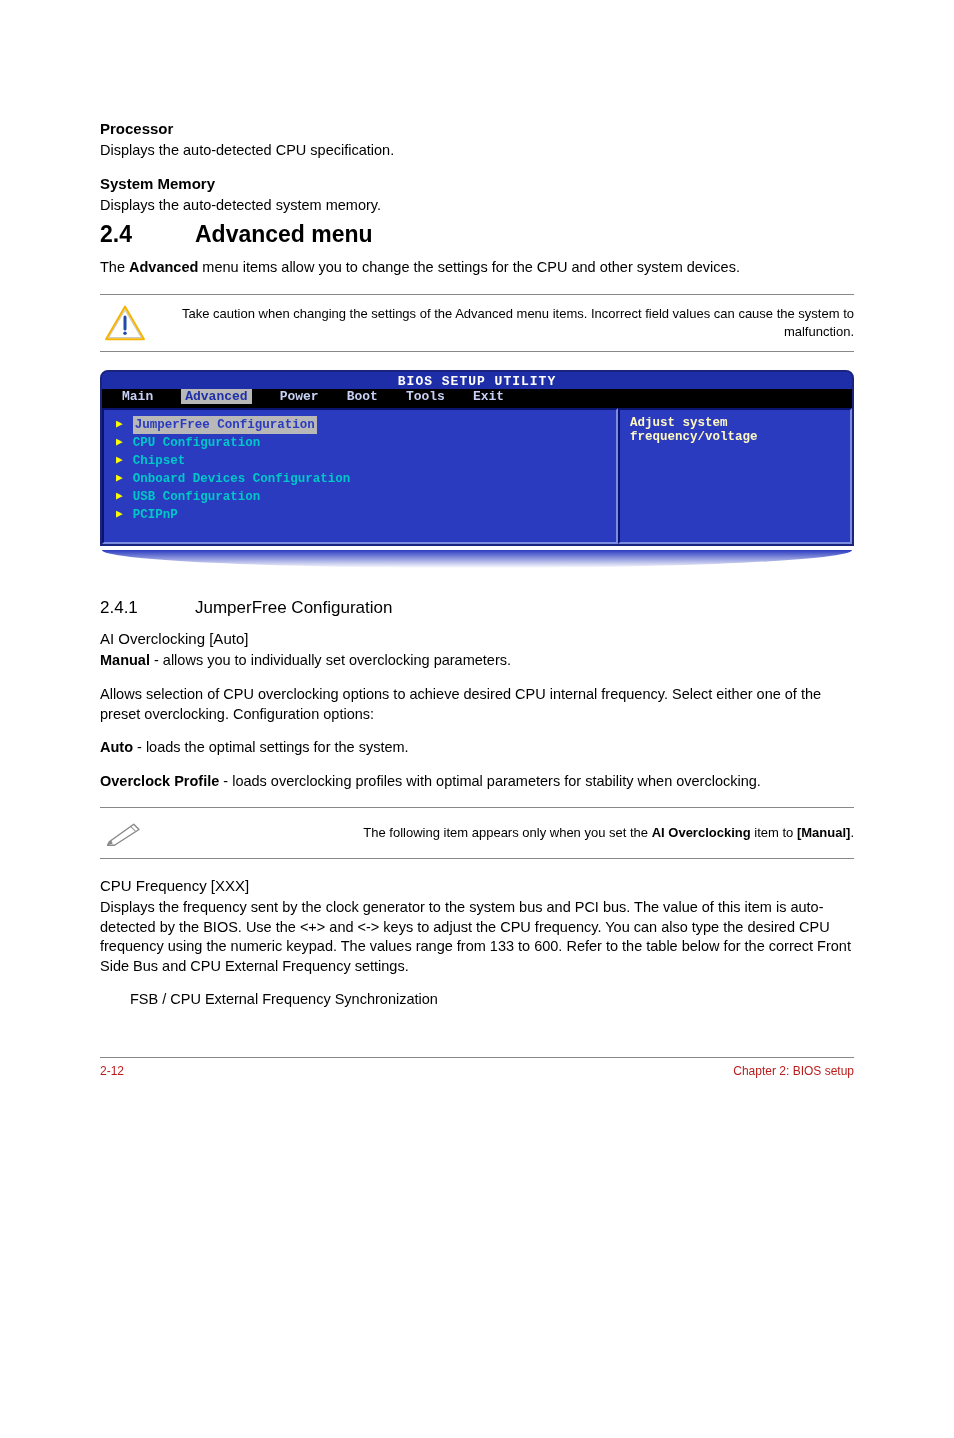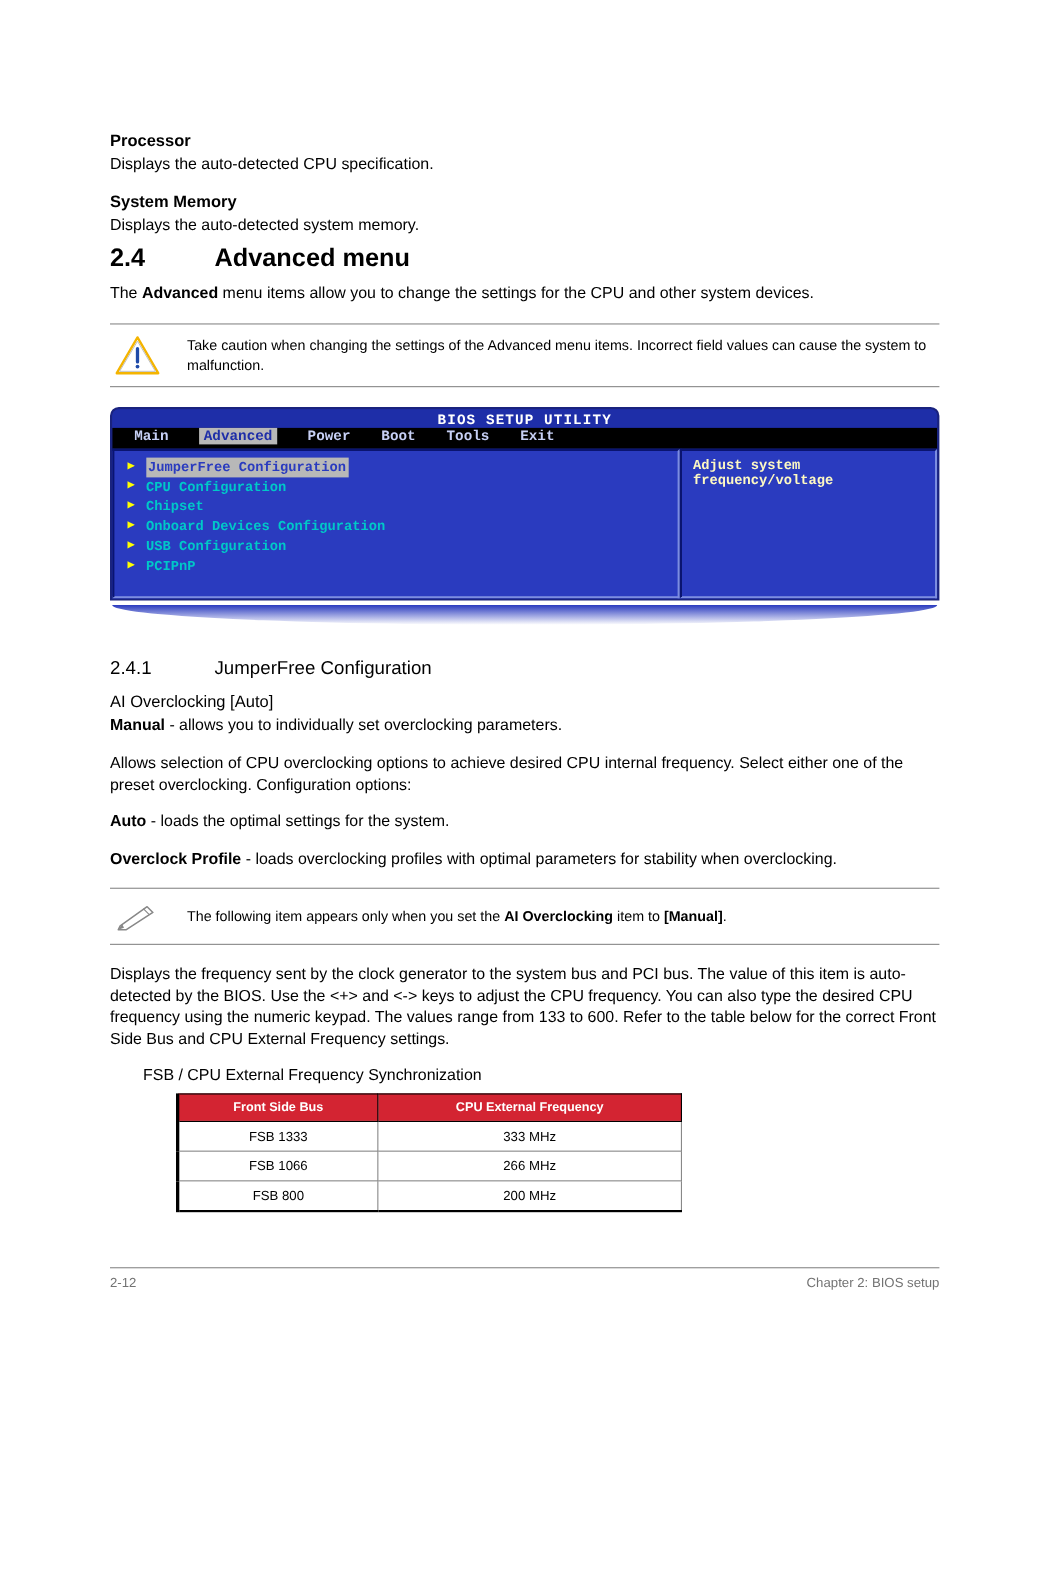--- a/index.html
+++ b/index.html
@@ -47,20 +47,21 @@
   .callout .icon-col {
     width: 50px;
     flex: 0 0 50px;
     display: flex;
     justify-content: center;
   }
   .callout .text-col {
     flex: 1;
     font-size: 13px;
     line-height: 1.35;
+    text-align: right;
   }
   
   .bios {
     border: 2px solid #1a237e;
     border-radius: 8px 8px 0 0;
     background: #1e2ea8;
     overflow: hidden;
     margin-bottom: 8px;
   }
   .bios-title {
@@ -177,21 +178,21 @@
   }
   table.fsb td:first-child { border-left: 3px solid #000; }
   table.fsb tr:last-child td { border-bottom: 2px solid #000; }
   .footer {
     display: flex;
     justify-content: space-between;
     border-top: 1px solid #888;
     margin-top: 50px;
     padding-top: 6px;
     font-size: 12px;
-    color: #737373;
+    color: #b91c1c;
   }
   
   .warn-icon { width: 42px; height: 36px; }
   .pencil-icon { width: 42px; height: 30px; }
 </style>
 </head>
 <body>
 
 <div class="page">
 
@@ -284,44 +285,23 @@
         <path d="M6 26 L34 6 L40 12 L12 30 L4 30 Z" fill="none" stroke="#888" stroke-width="1.6" stroke-linejoin="round"></path>
         <path d="M4 30 L10 28 L8 24 Z" fill="#888"></path>
         <line x1="30" y1="8" x2="36" y2="14" stroke="#888" stroke-width="1.2"></line>
       </svg>
     </div>
     <div class="text-col">
       <span>The following item appears only when you set the </span><b>AI Overclocking</b><span> item to </span><b>[Manual]</b><span>.</span>
     </div>
   </div>
 
+  <h4 class="item-heading">CPU Frequency [XXX]</h4>
   <p class="body-text">Displays the frequency sent by the clock generator to the system bus and PCI bus. The value of this item is auto-detected by the BIOS. Use the &lt;+&gt; and &lt;-&gt; keys to adjust the CPU frequency. You can also type the desired CPU frequency using the numeric keypad. The values range from 133 to 600. Refer to the table below for the correct Front Side Bus and CPU External Frequency settings.</p>
 
   <p class="table-caption">FSB / CPU External Frequency Synchronization</p>
-  <table class="fsb">
-    <thead>
-      <tr>
-        <th>Front Side Bus</th>
-        <th>CPU External Frequency</th>
-      </tr>
-    </thead>
-    <tbody>
-      <tr>
-          <td>FSB 1333</td>
-          <td>333 MHz</td>
-        </tr>
-      <tr>
-          <td>FSB 1066</td>
-          <td>266 MHz</td>
-        </tr>
-      <tr>
-          <td>FSB 800</td>
-          <td>200 MHz</td>
-        </tr>
-    </tbody>
-  </table>
 
   <div class="footer">
     <span>2-12</span>
     <span>Chapter 2: BIOS setup</span>
   </div>
 
 </div>
 
 </body></html>

